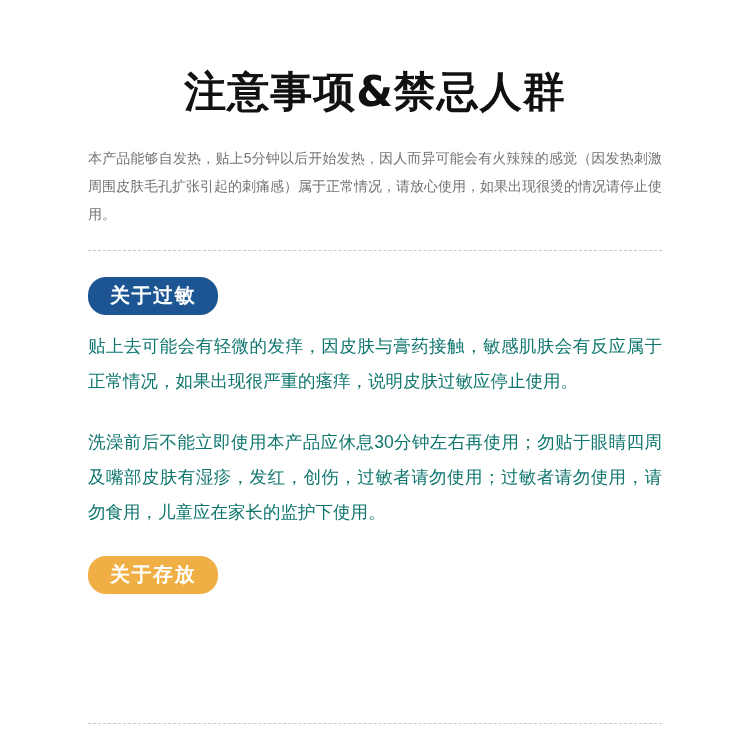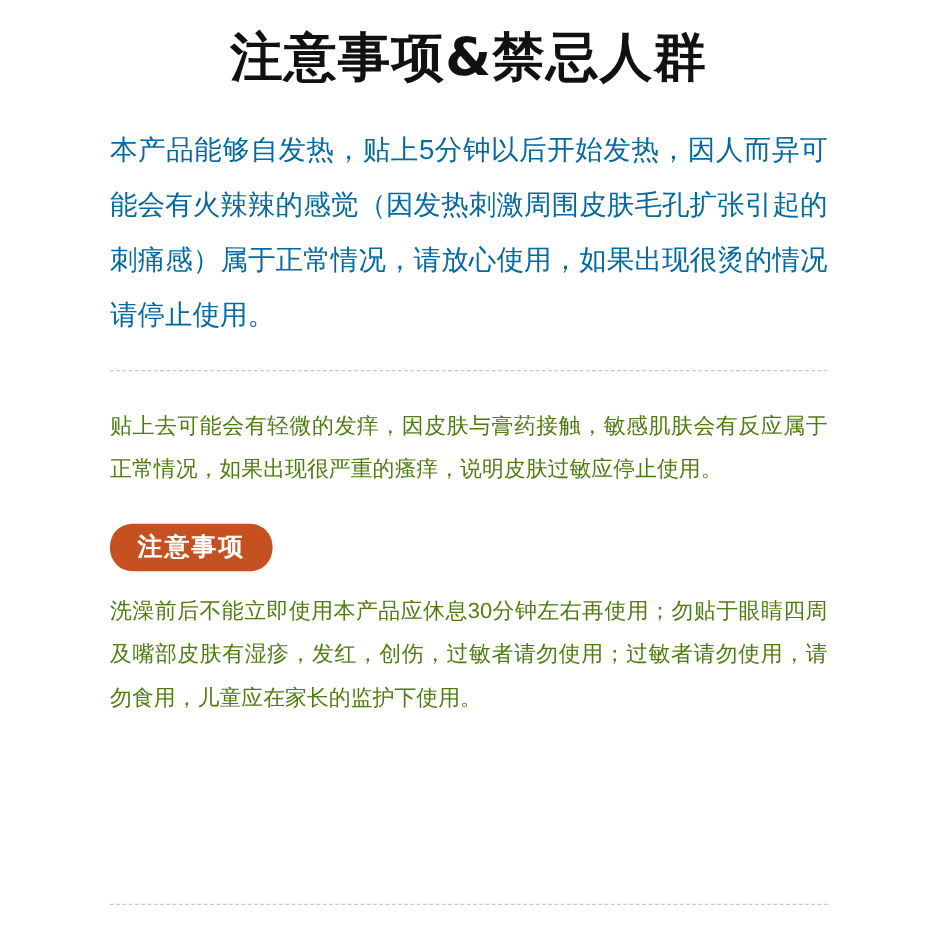--- a/index.html
+++ b/index.html
@@ -17,34 +17,34 @@
   .page {
     position: relative;
     width: 750px;
     height: 750px;
     box-sizing: border-box;
     padding: 0 88px;
     background: #ffffff;
   }
   .page-title {
     margin: 0;
-    padding-top: 22px;
+    padding-top: 68px;
     text-align: center;
     font-size: 42px;
     line-height: 1.15;
     font-weight: bold;
     letter-spacing: 1px;
     color: #111111;
     font-family: "DejaVu Sans", "Liberation Sans", sans-serif;
   }
   .intro {
     margin: 28px 0 0 0;
-    font-size: 22px;
+    font-size: 14px;
     line-height: 2.0;
-    color: #0369a1;
+    color: #737373;
     text-align: justify;
   }
   .divider {
     margin: 22px 0 0 0;
     border: 0;
     border-top: 1px dashed #c9c9c9;
     height: 0;
   }
   .section {
     margin-top: 26px;
@@ -60,21 +60,21 @@
     line-height: 1.15;
     font-family: "DejaVu Sans", "Liberation Sans", sans-serif;
   }
   .tag--blue   { background: #1c5592; }
   .tag--orange { background: #c4511f; }
   .tag--gold   { background: #efaf44; color: #ffffff; }
   .section-body {
     margin: 14px 0 0 0;
     font-size: 17.5px;
     line-height: 2.0;
-    color: #4d7c0f;
+    color: #0f766e;
     text-align: justify;
   }
   .divider-bottom {
     position: absolute;
     left: 88px;
     right: 88px;
     bottom: 18px;
     border: 0;
     border-top: 1px dashed #c9c9c9;
     height: 0;
@@ -85,26 +85,27 @@
 
 <div class="page">
 
   <h1 class="page-title">注意事项&amp;禁忌人群</h1>
 
   <p class="intro">本产品能够自发热，贴上5分钟以后开始发热，因人而异可能会有火辣辣的感觉（因发热刺激周围皮肤毛孔扩张引起的刺痛感）属于正常情况，请放心使用，如果出现很烫的情况请停止使用。</p>
 
   <hr class="divider">
 
   <div class="section">
+    <span class="tag tag--blue">关于过敏</span>
     <p class="section-body">贴上去可能会有轻微的发痒，因皮肤与膏药接触，敏感肌肤会有反应属于正常情况，如果出现很严重的瘙痒，说明皮肤过敏应停止使用。</p>
   </div>
 
   <div class="section">
-    <span class="tag tag--orange">注意事项</span>
     <p class="section-body">洗澡前后不能立即使用本产品应休息30分钟左右再使用；勿贴于眼睛四周及嘴部皮肤有湿疹，发红，创伤，过敏者请勿使用；过敏者请勿使用，请勿食用，儿童应在家长的监护下使用。</p>
   </div>
 
   <div class="section">
+    <span class="tag tag--gold">关于存放</span>
   </div>
 
   <hr class="divider-bottom">
 
 </div>
 
 </body></html>

